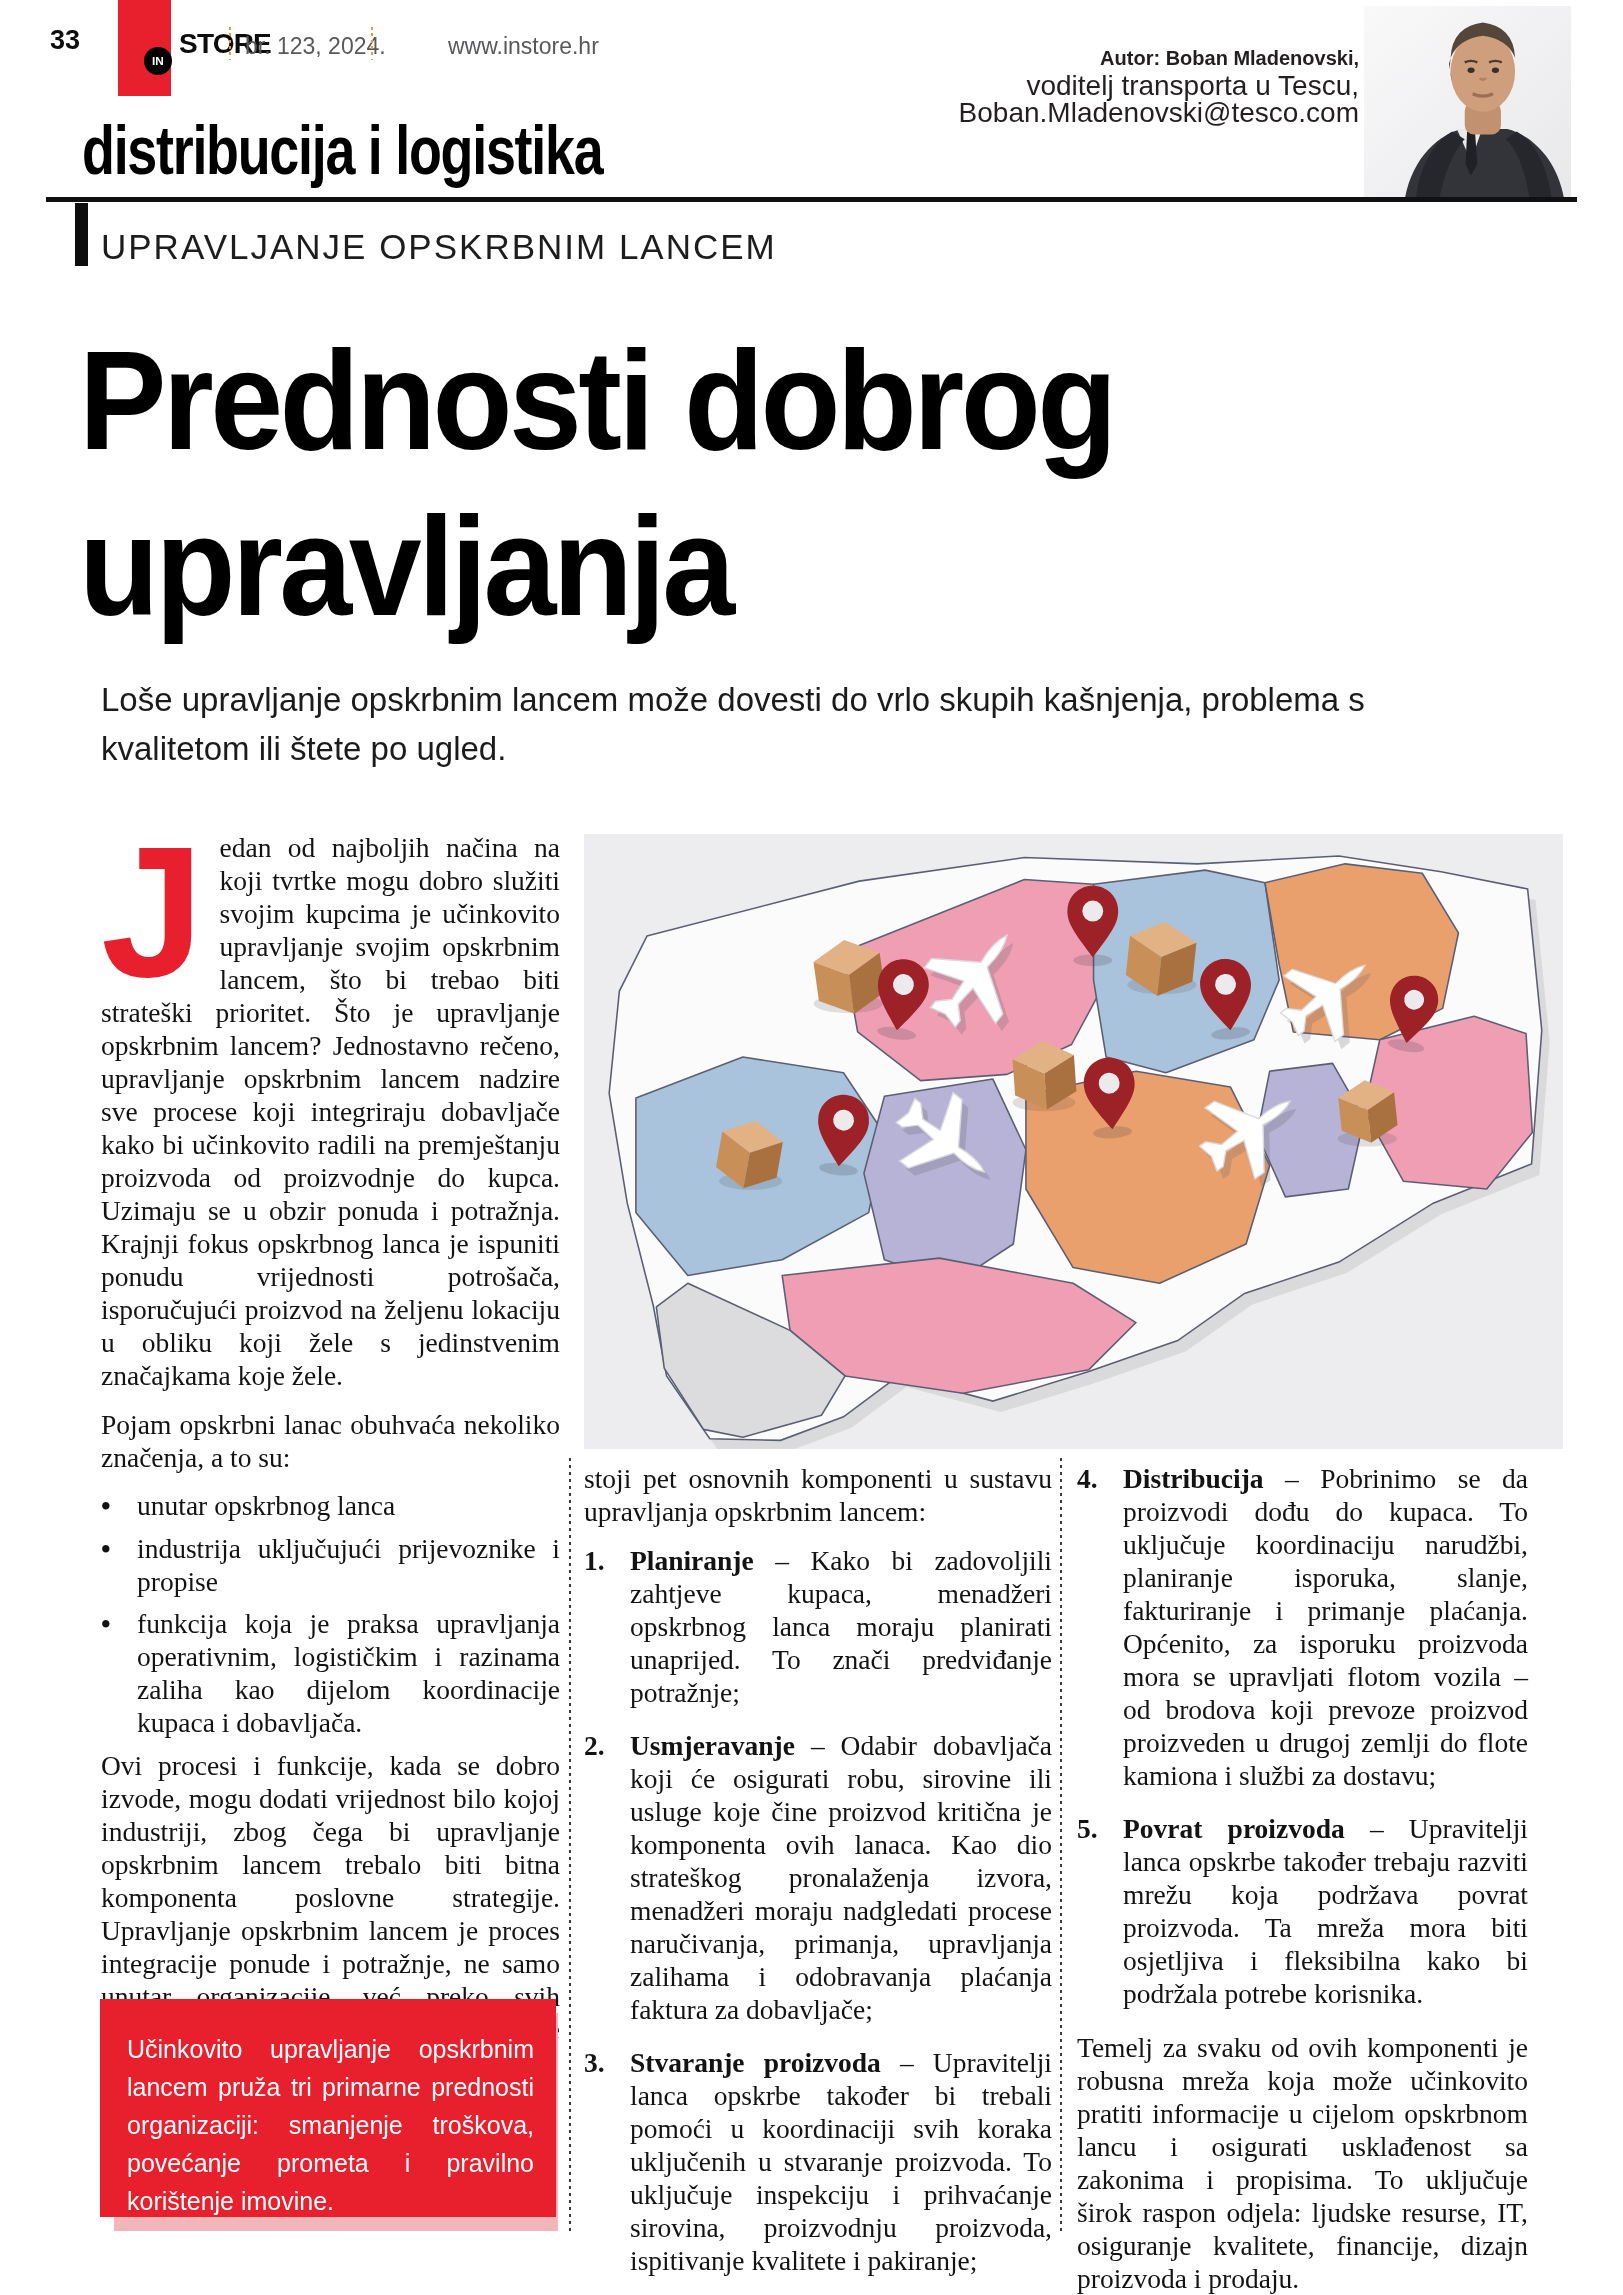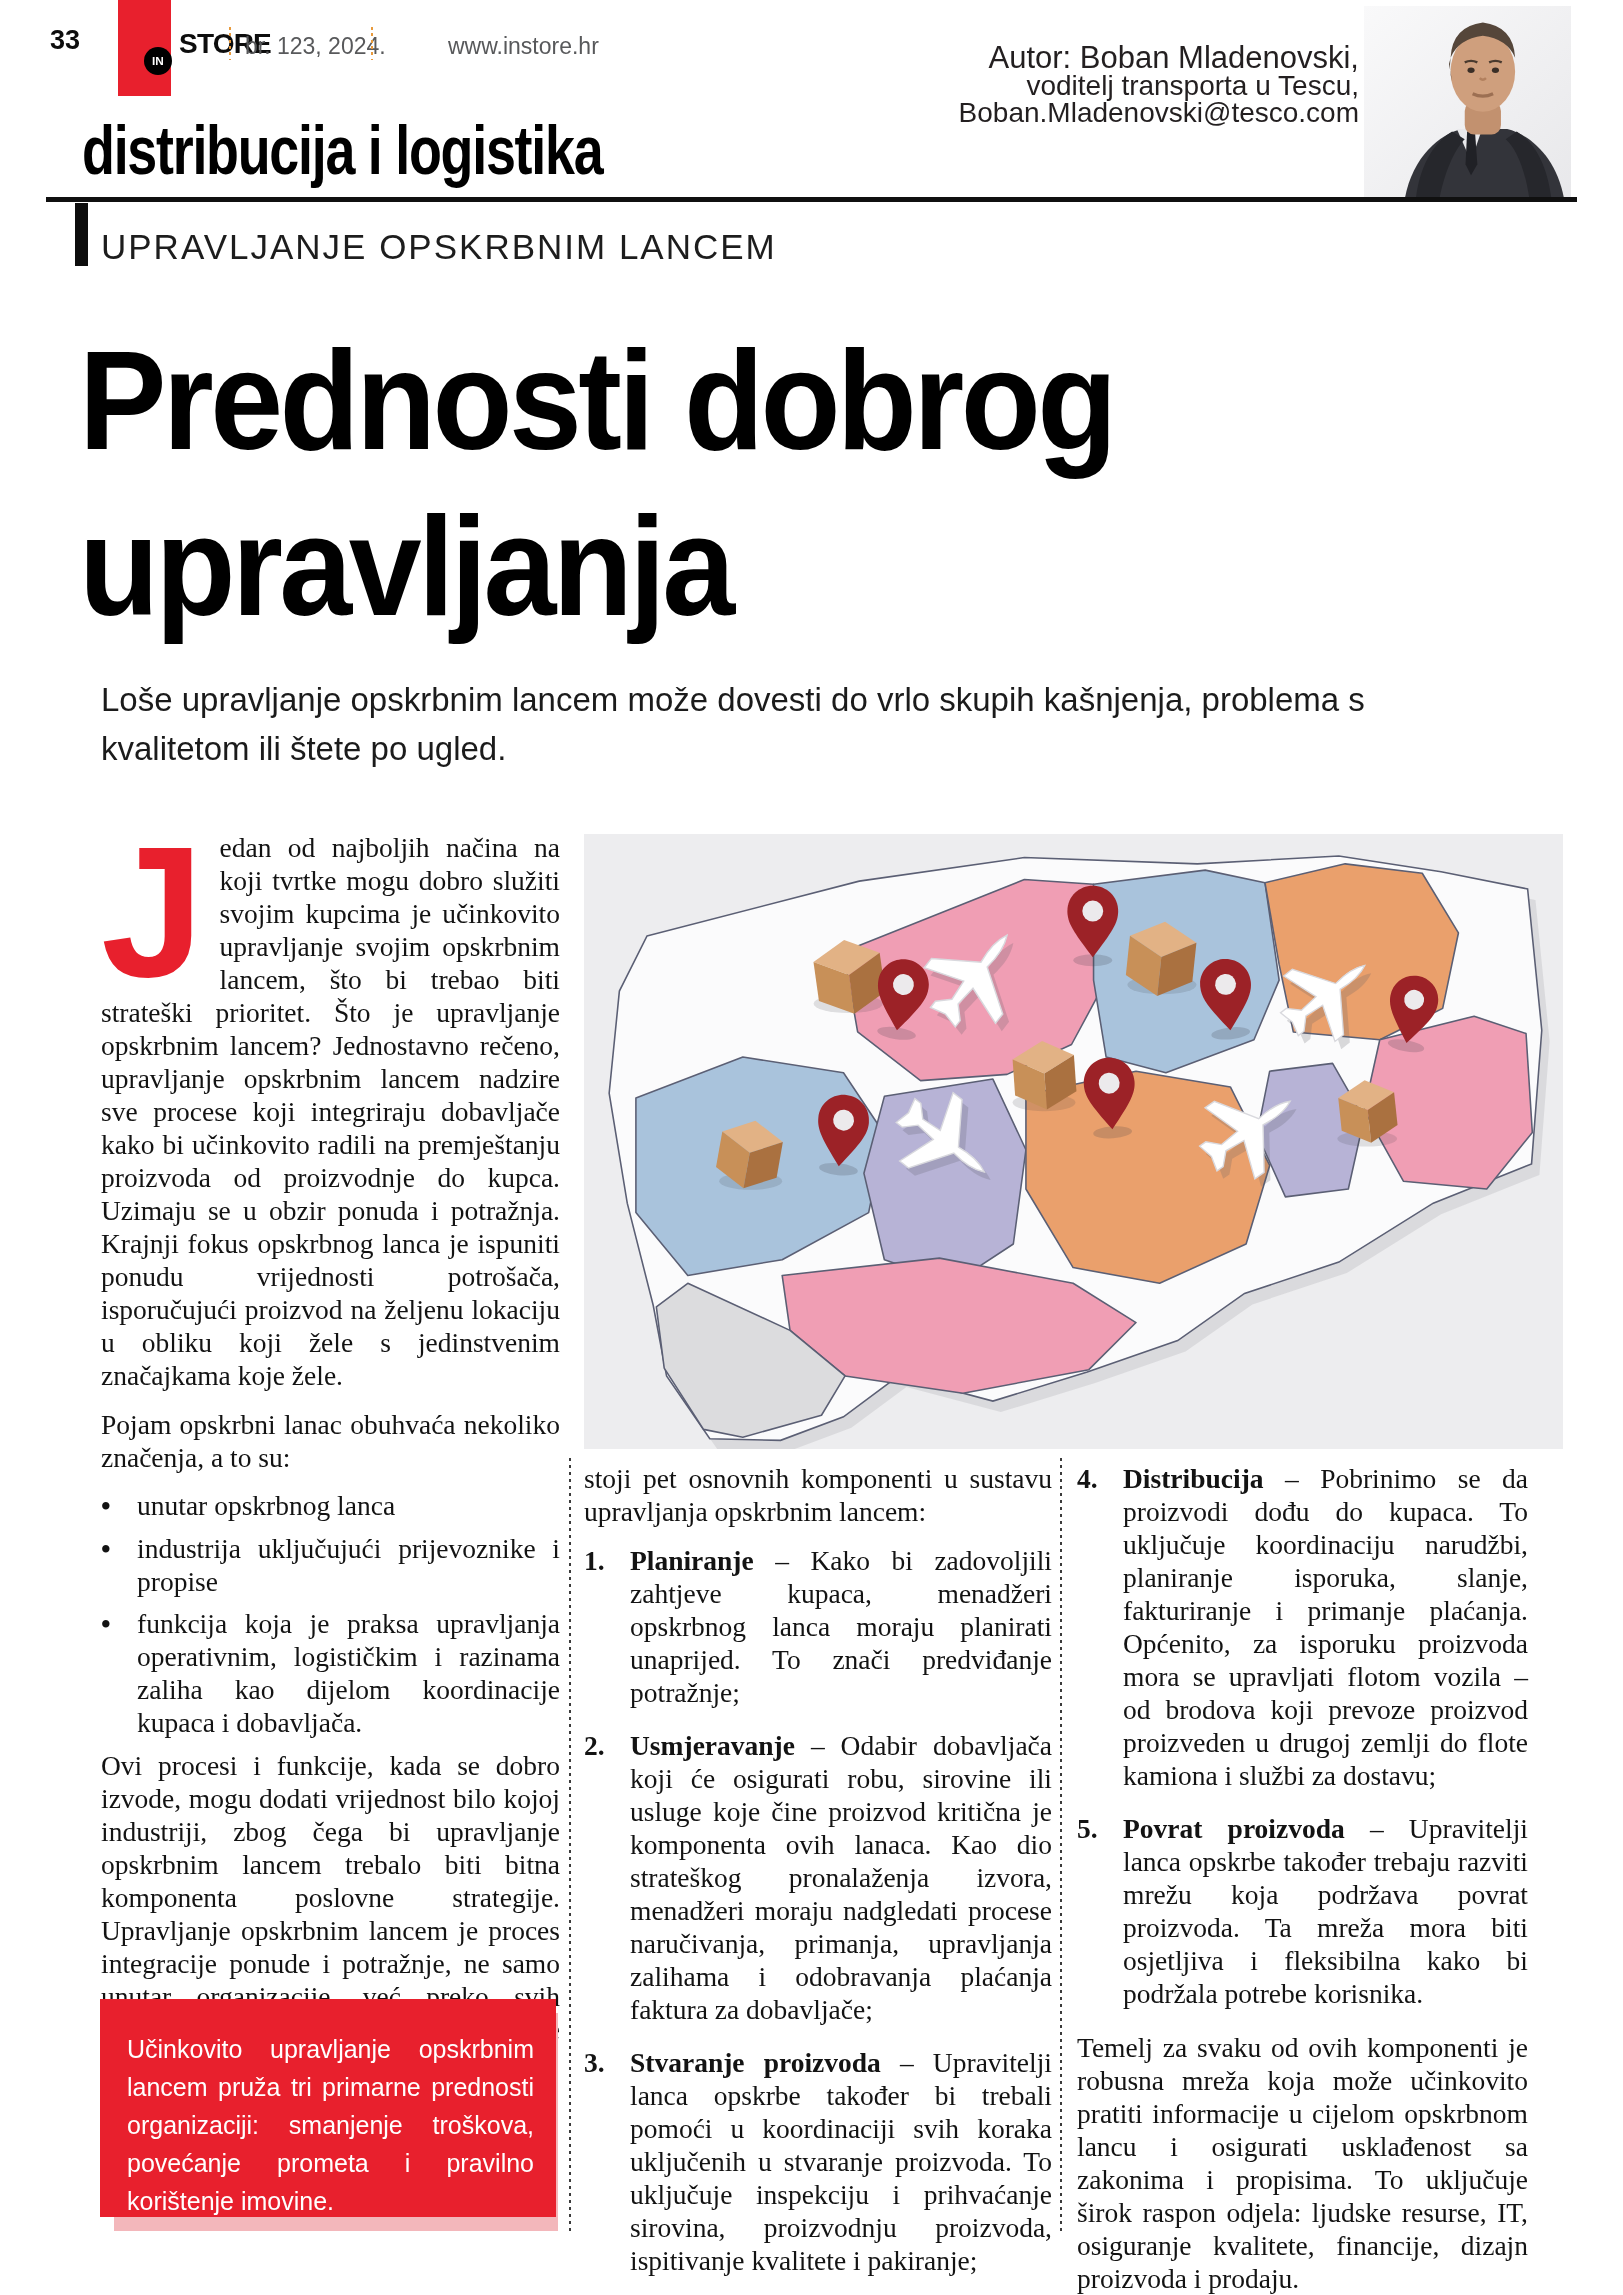--- a/index.html
+++ b/index.html
@@ -10,21 +10,21 @@
   
   .pageno{left:50px;top:27px;font:700 27px/1 "Liberation Sans",sans-serif;color:#0d0d0d;}
   .logo-rect{left:118px;top:0;width:53px;height:96px;background:#e8202d;}
   .logo-circle{left:144px;top:47px;width:28px;height:28px;border-radius:50%;background:#000;
                color:#fff;font:700 11.8px/28px "Liberation Sans",sans-serif;text-align:center;}
   .logo-store{left:179px;top:30px;font:900 28px/1 "Liberation Sans",sans-serif;letter-spacing:-0.8px;color:#0d0d0d;text-align:right;}
   .hsep{width:2.4px;height:33px;background-image:repeating-linear-gradient(to bottom,#e89a3c 0 3.1px,transparent 3.1px 6.3px);}
   .issue{left:245px;top:35px;font:400 23px/1 "Liberation Sans",sans-serif;color:#58595b;}
   .website{left:400px;top:35px;font:400 23px/1 "Liberation Sans",sans-serif;color:#58595b;margin-left:48px;}
   .author{right:264px;top:44px;text-align:right;font-family:"Liberation Sans",sans-serif;color:#231f20;}
-  .author .a1{font-weight:400;font-size:31px;line-height:28px;}
+  .author .a1{font-weight:700;font-size:20px;line-height:28px;}
   .author .a2,.author .a3{font-size:28px;line-height:27px;}
   .photo{left:1364px;top:6.3px;width:207px;height:192px;}
   .rule{left:46px;top:197px;width:1531px;height:4.7px;background:#101010;}
   .section-title{left:82px;top:115px;font:900 69px/72px "Liberation Sans",sans-serif;
                  letter-spacing:-1.6px;color:#000;transform:scaleX(.78);transform-origin:left top;white-space:nowrap;}
   .kicker-bar{left:75px;top:203px;width:13.4px;height:63px;background:#0d0d0d;}
   .kicker{left:101px;top:229px;font:400 35px/1 "Liberation Sans",sans-serif;letter-spacing:2px;color:#1d1d1d;white-space:nowrap;}
 
   
   .headline{left:79px;top:317px;font:700 141px/166px "Liberation Sans",sans-serif;

